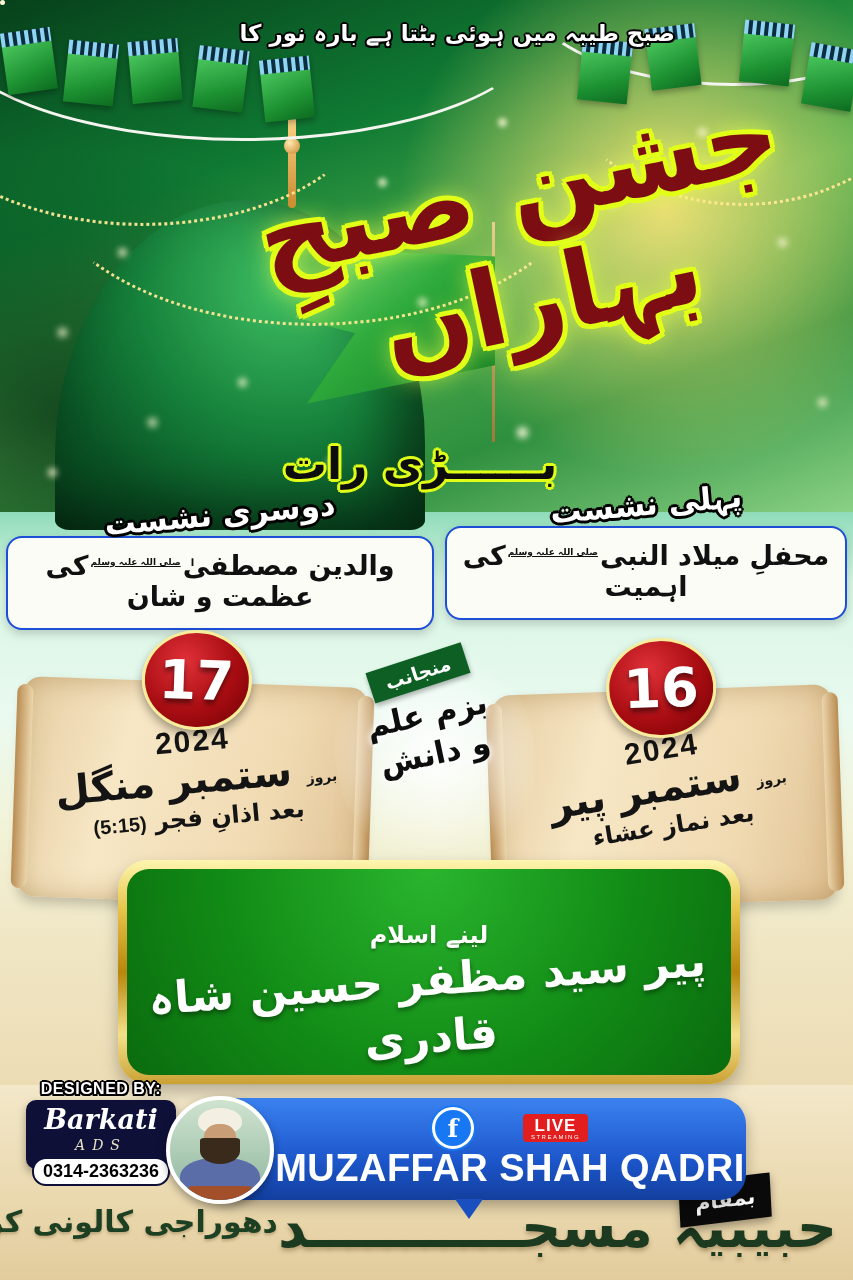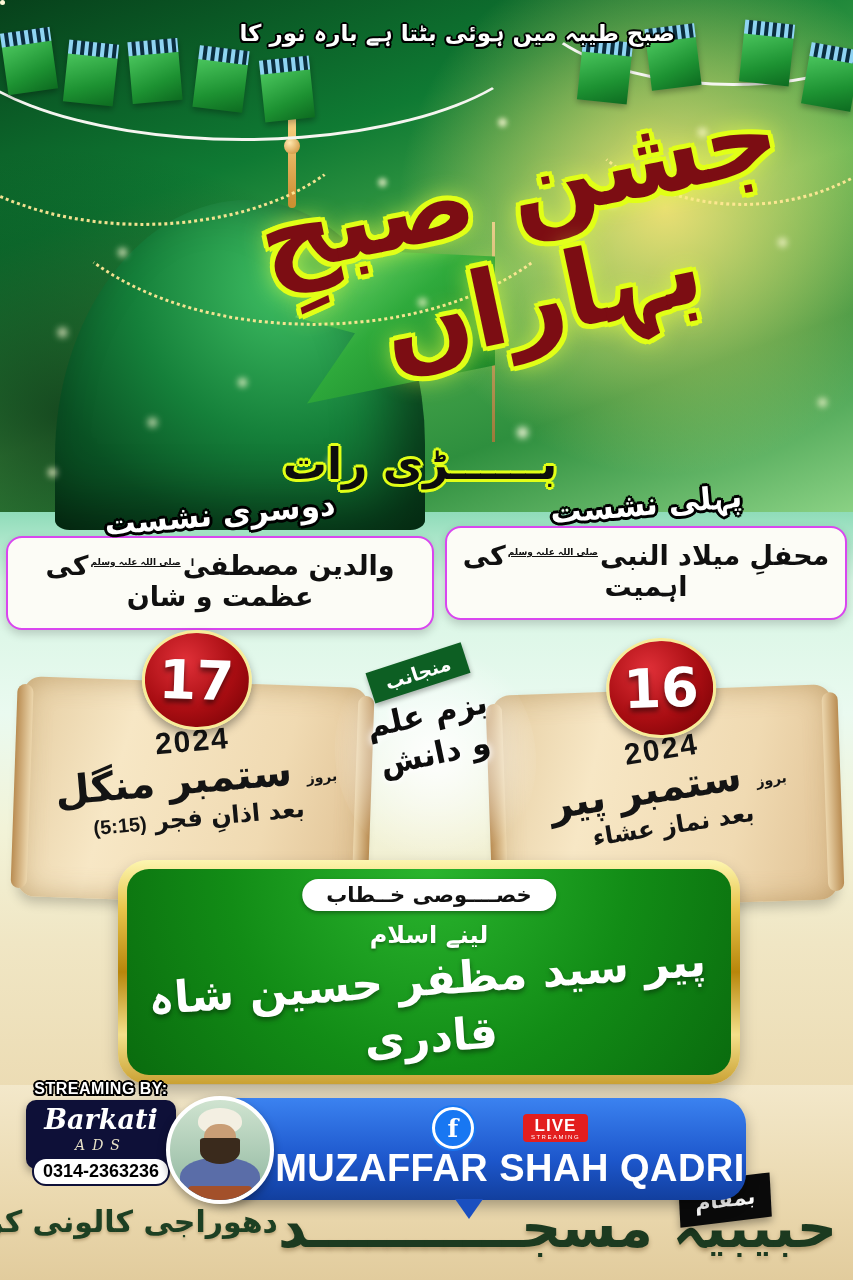--- a/index.html
+++ b/index.html
@@ -69,21 +69,21 @@
     text-shadow:5px 0 0 #e1ff17,-5px 0 0 #e1ff17,0 5px 0 #e1ff17,0 -5px 0 #e1ff17,
       4px 4px 0 #e1ff17,-4px -4px 0 #e1ff17,4px -4px 0 #e1ff17,-4px 4px 0 #e1ff17,0 0 26px #e6ff45;}
   .subtitle{position:absolute;left:160px;top:438px;width:520px;z-index:4;text-align:center;
     font-size:44px;font-weight:bold;color:#0d0d0d;
     text-shadow:3px 0 0 #e1ff17,-3px 0 0 #e1ff17,0 3px 0 #e1ff17,0 -3px 0 #e1ff17,
       2px 2px 0 #e1ff17,-2px -2px 0 #e1ff17,2px -2px 0 #e1ff17,-2px 2px 0 #e1ff17;}
 
   
   .session{position:absolute;text-align:center;z-index:5;}
   .session .head{display:inline-block;transform:rotate(-5deg);font-size:31px;font-weight:bold;color:#fff;}
-  .session .box{margin-top:4px;background:#fcfcf6;border:2px solid #d946ef;border-radius:16px;
+  .session .box{margin-top:4px;background:#fcfcf6;border:2px solid #1d4ed8;border-radius:16px;
     padding:12px 8px 16px;font-size:27px;font-weight:bold;color:#101010;
     box-shadow:0 4px 10px rgba(0,0,0,.18);}
   .sess-first{right:6px;top:486px;width:402px;}
   .sess-second{left:6px;top:496px;width:428px;}
   .hon{font-size:9px;vertical-align:super;display:inline-block;margin:0 2px;line-height:1;text-decoration:underline;}
 
   
   .scroll{position:absolute;z-index:5;background:linear-gradient(105deg,#e5cda2 0%,#f7e7c5 30%,#f0dab2 70%,#dfc092 100%);
     border-radius:18px;box-shadow:inset 0 0 28px rgba(150,110,50,.45),0 6px 12px rgba(0,0,0,.2);}
   .scroll::before,.scroll::after{content:"";position:absolute;top:8px;bottom:8px;width:16px;border-radius:8px;
@@ -274,28 +274,27 @@
     </div>
   </div>
 
   <div class="org">
     <div class="ribbon ur">منجانب</div>
     <div class="nm ur">بزم علم و دانش</div>
   </div>
 
   <div class="special">
     <div class="special-inner">
-      <div class="sp-pill ur">خصــــوصی خــطاب</div>
       <div class="sp-prefix ur">لینے اسلام</div>
       <div class="sp-name ur">پیر سید مظفر حسین شاہ قادری</div>
     </div>
   </div>
 
   <div class="designer en">
-    <div class="lbl outline-b2">STREAMING BY:</div>
+    <div class="lbl outline-b2">DESIGNED BY:</div>
     <div class="card">
       <div class="nm">Barkati</div>
       <div class="sub">ADS</div>
     </div>
     <div class="phone">0314-2363236</div>
   </div>
 
   <div class="live-banner">
     <div class="photo">
       <div class="ph-body"></div>

